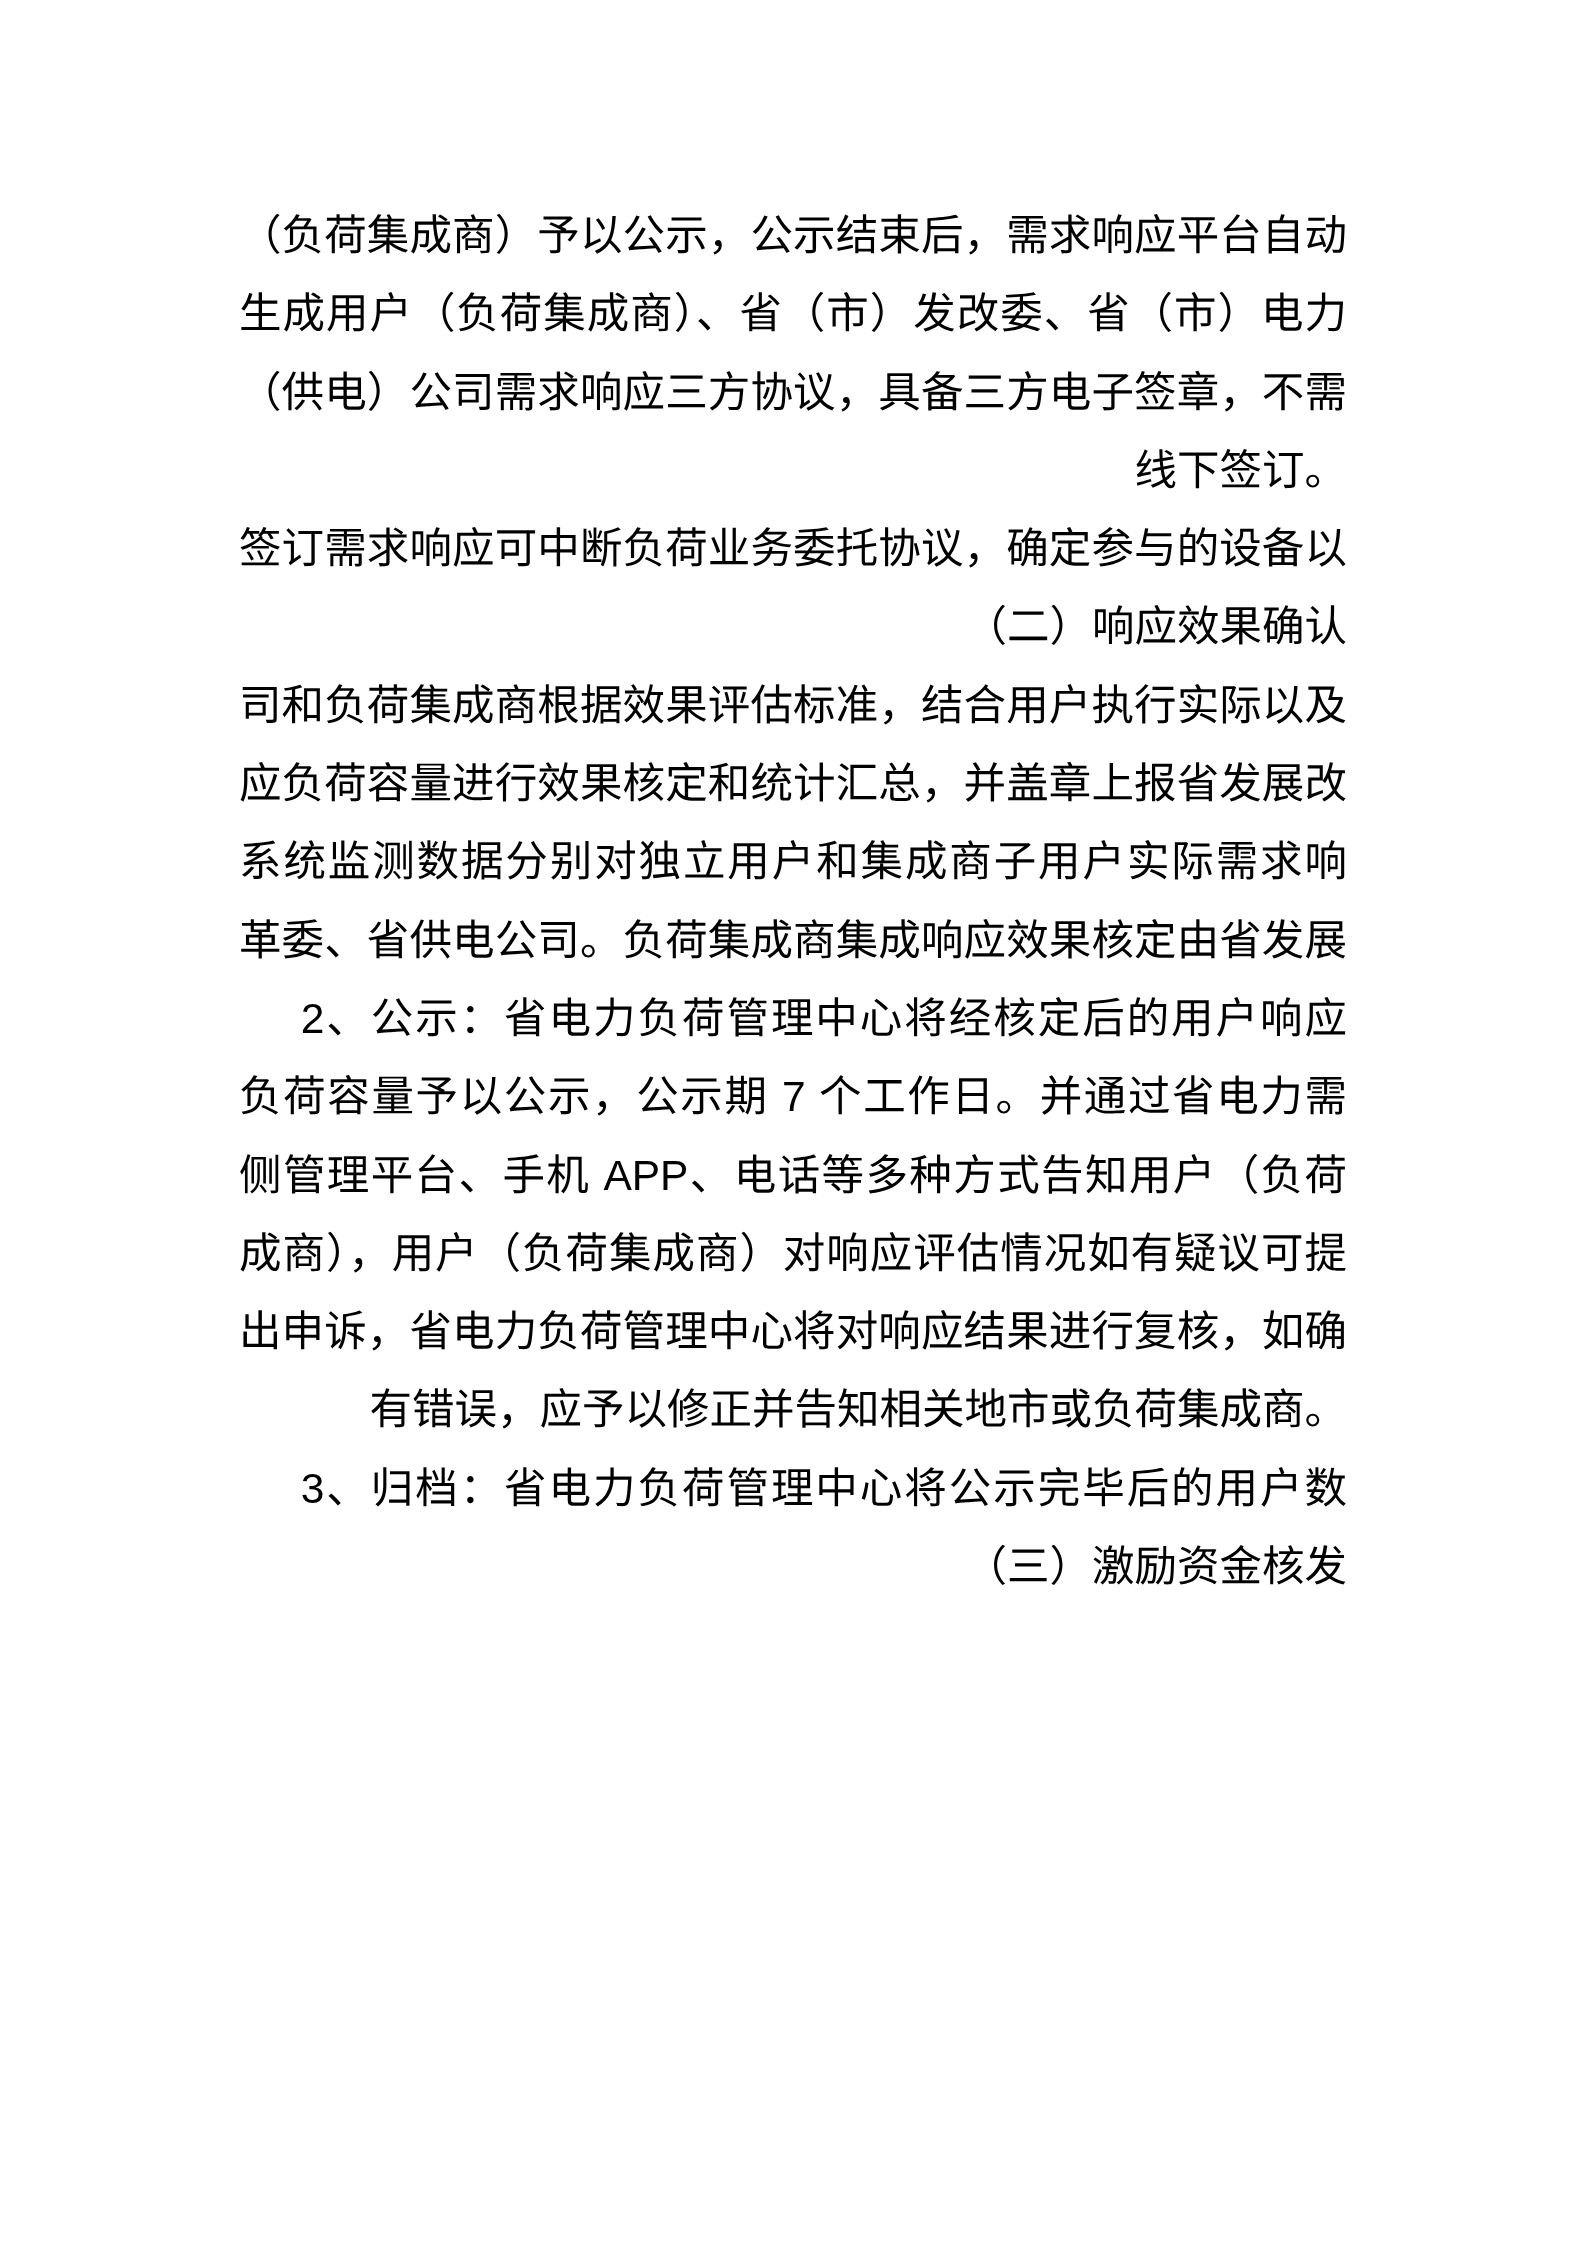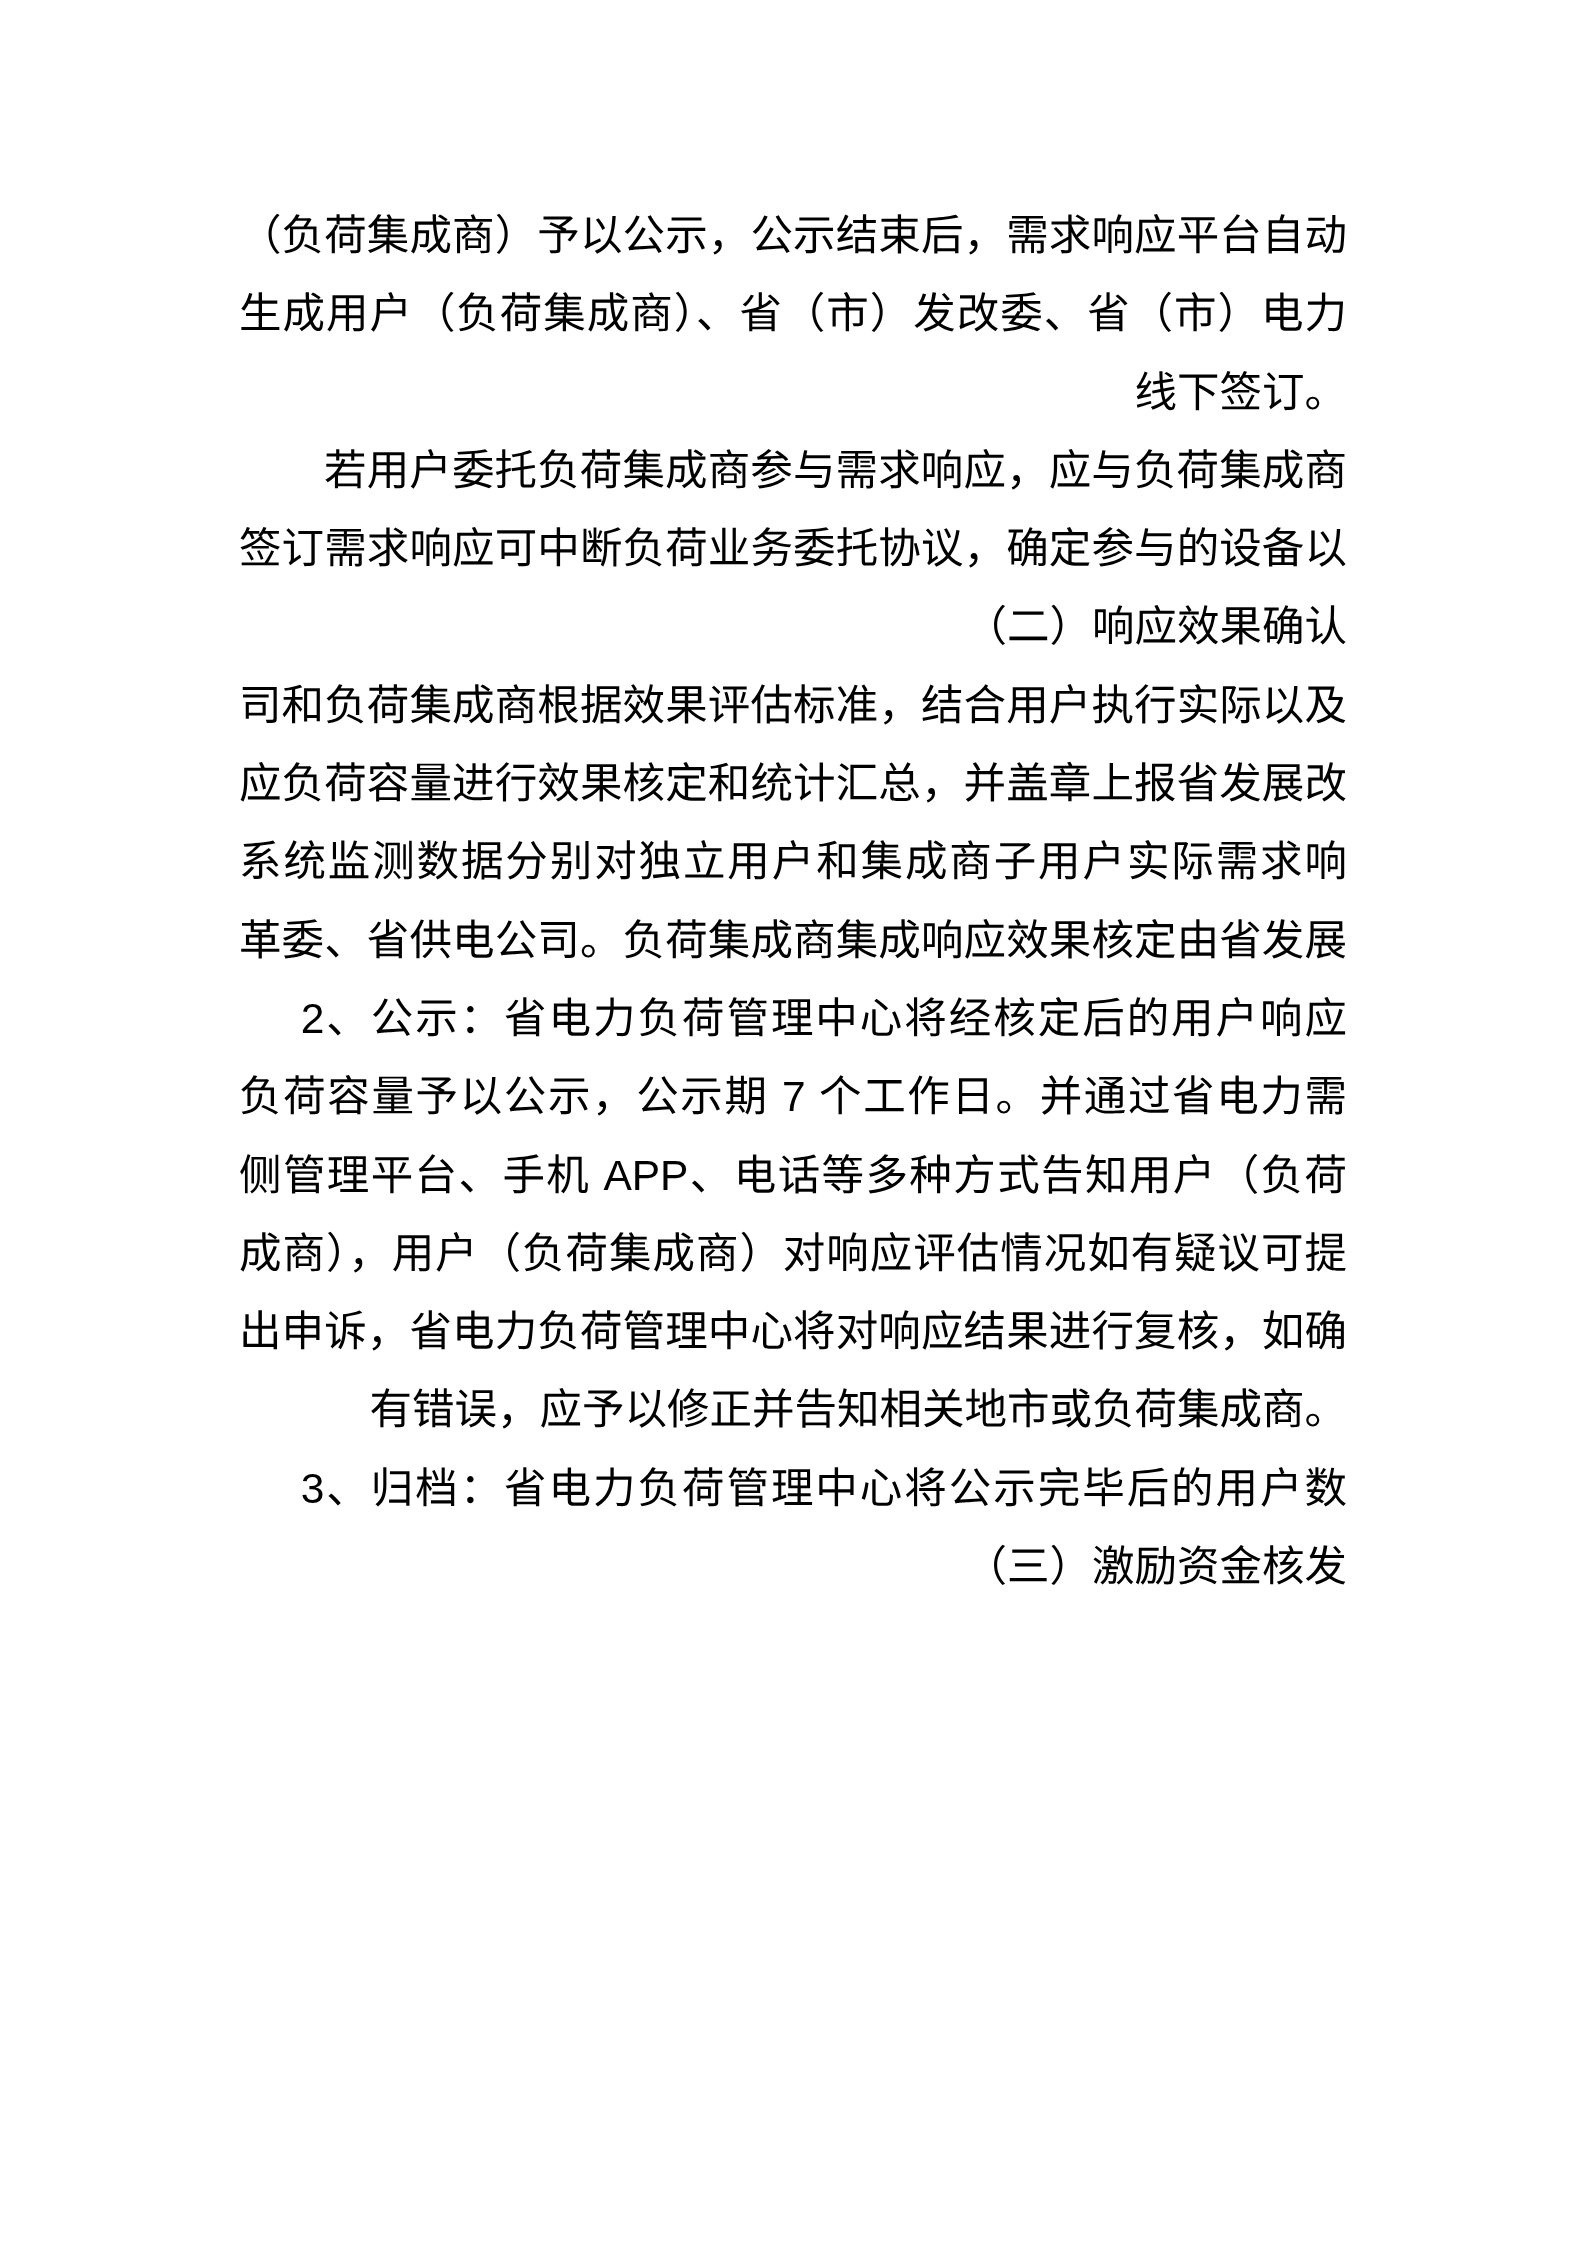--- a/index.html
+++ b/index.html
@@ -43,22 +43,22 @@
     text-indent: 1.45em;
   }
 </style>
 </head>
 <body style="background: rgb(255, 255, 255);">
 
 <div class="page">
   <div class="text-block" style="color: rgb(0, 0, 0);">
       <div class="line fill">（负荷集成商）予以公示，公示结束后，需求响应平台自动</div>
       <div class="line fill">生成用户（负荷集成商）、省（市）发改委、省（市）电力</div>
+      <div class="line fill">（供电）公司需求响应三方协议，具备三方电子签章，不需</div>
       <div class="line">线下签订。</div>
-      <div class="line fill ind">若用户委托负荷集成商参与需求响应，应与负荷集成商</div>
       <div class="line fill">签订需求响应可中断负荷业务委托协议，确定参与的设备以</div>
       <div class="line ind">（二）响应效果确认</div>
       <div class="line fill">司和负荷集成商根据效果评估标准，结合用户执行实际以及</div>
       <div class="line fill">应负荷容量进行效果核定和统计汇总，并盖章上报省发展改</div>
       <div class="line fill">系统监测数据分别对独立用户和集成商子用户实际需求响</div>
       <div class="line fill">革委、省供电公司。负荷集成商集成响应效果核定由省发展</div>
       <div class="line fill indn">2、公示：省电力负荷管理中心将经核定后的用户响应</div>
       <div class="line fill">负荷容量予以公示，公示期 7 个工作日。并通过省电力需求</div>
       <div class="line fill">侧管理平台、手机 APP、电话等多种方式告知用户（负荷集</div>
       <div class="line fill">成商），用户（负荷集成商）对响应评估情况如有疑议可提</div>

